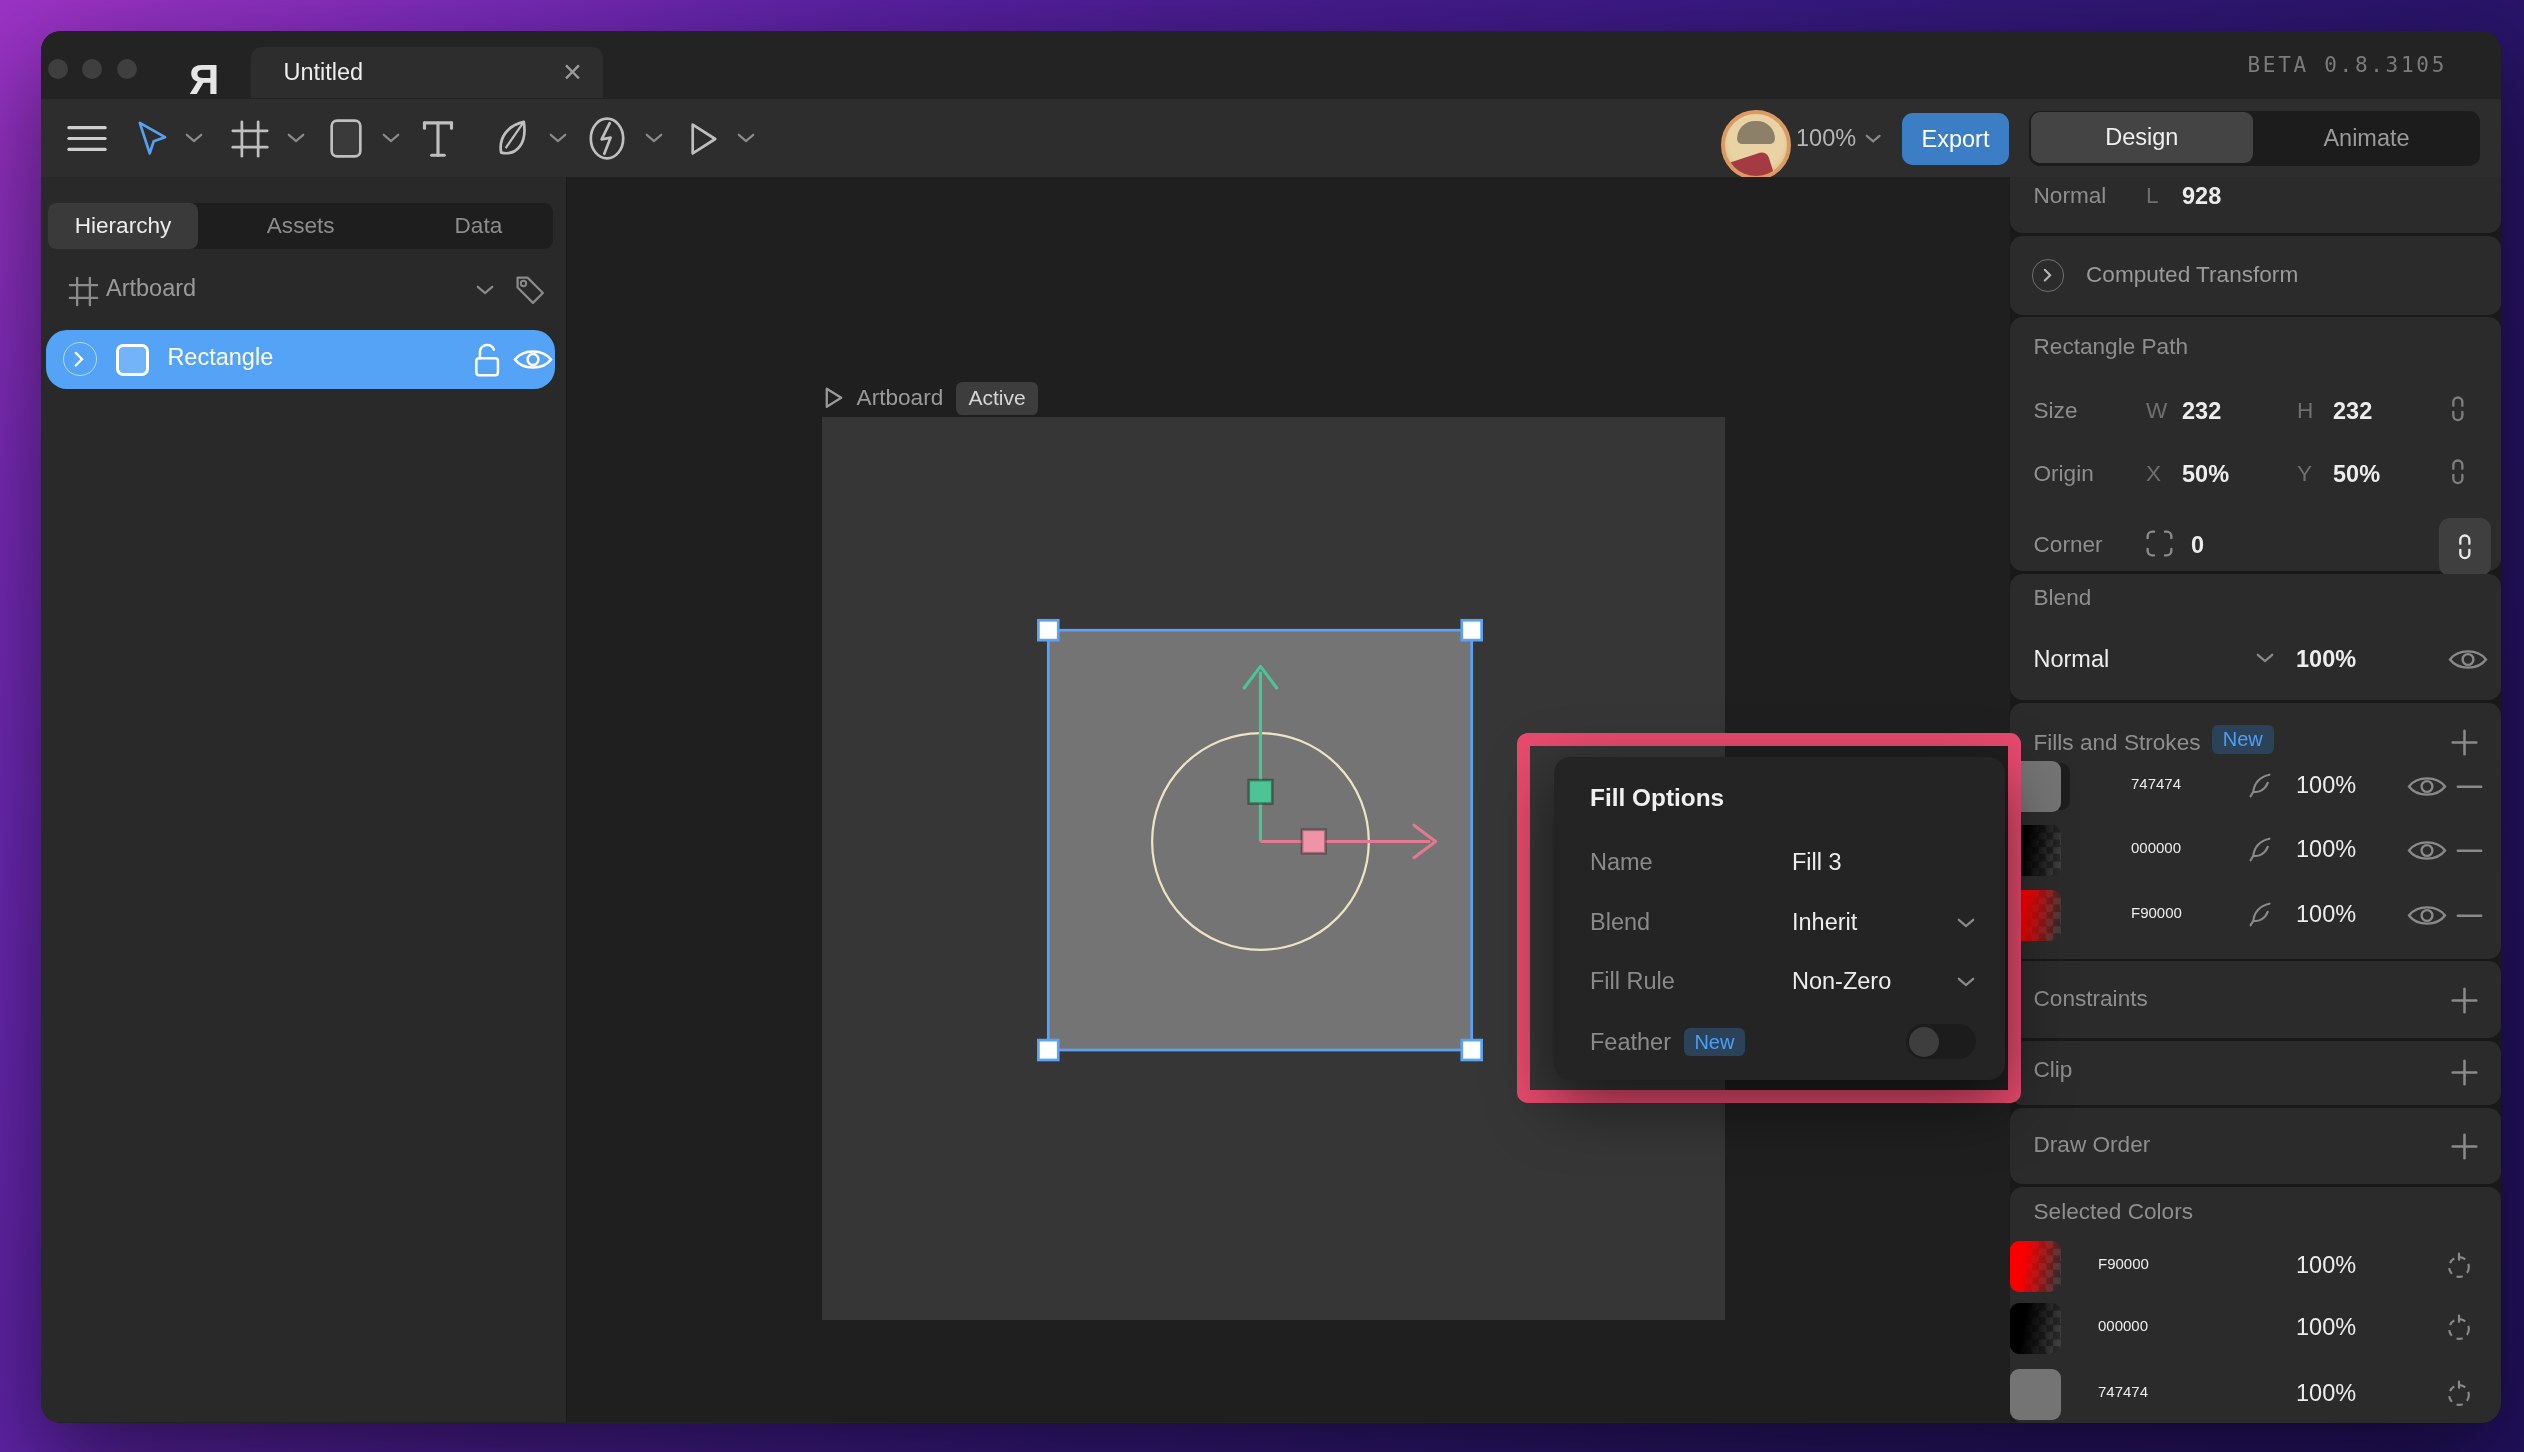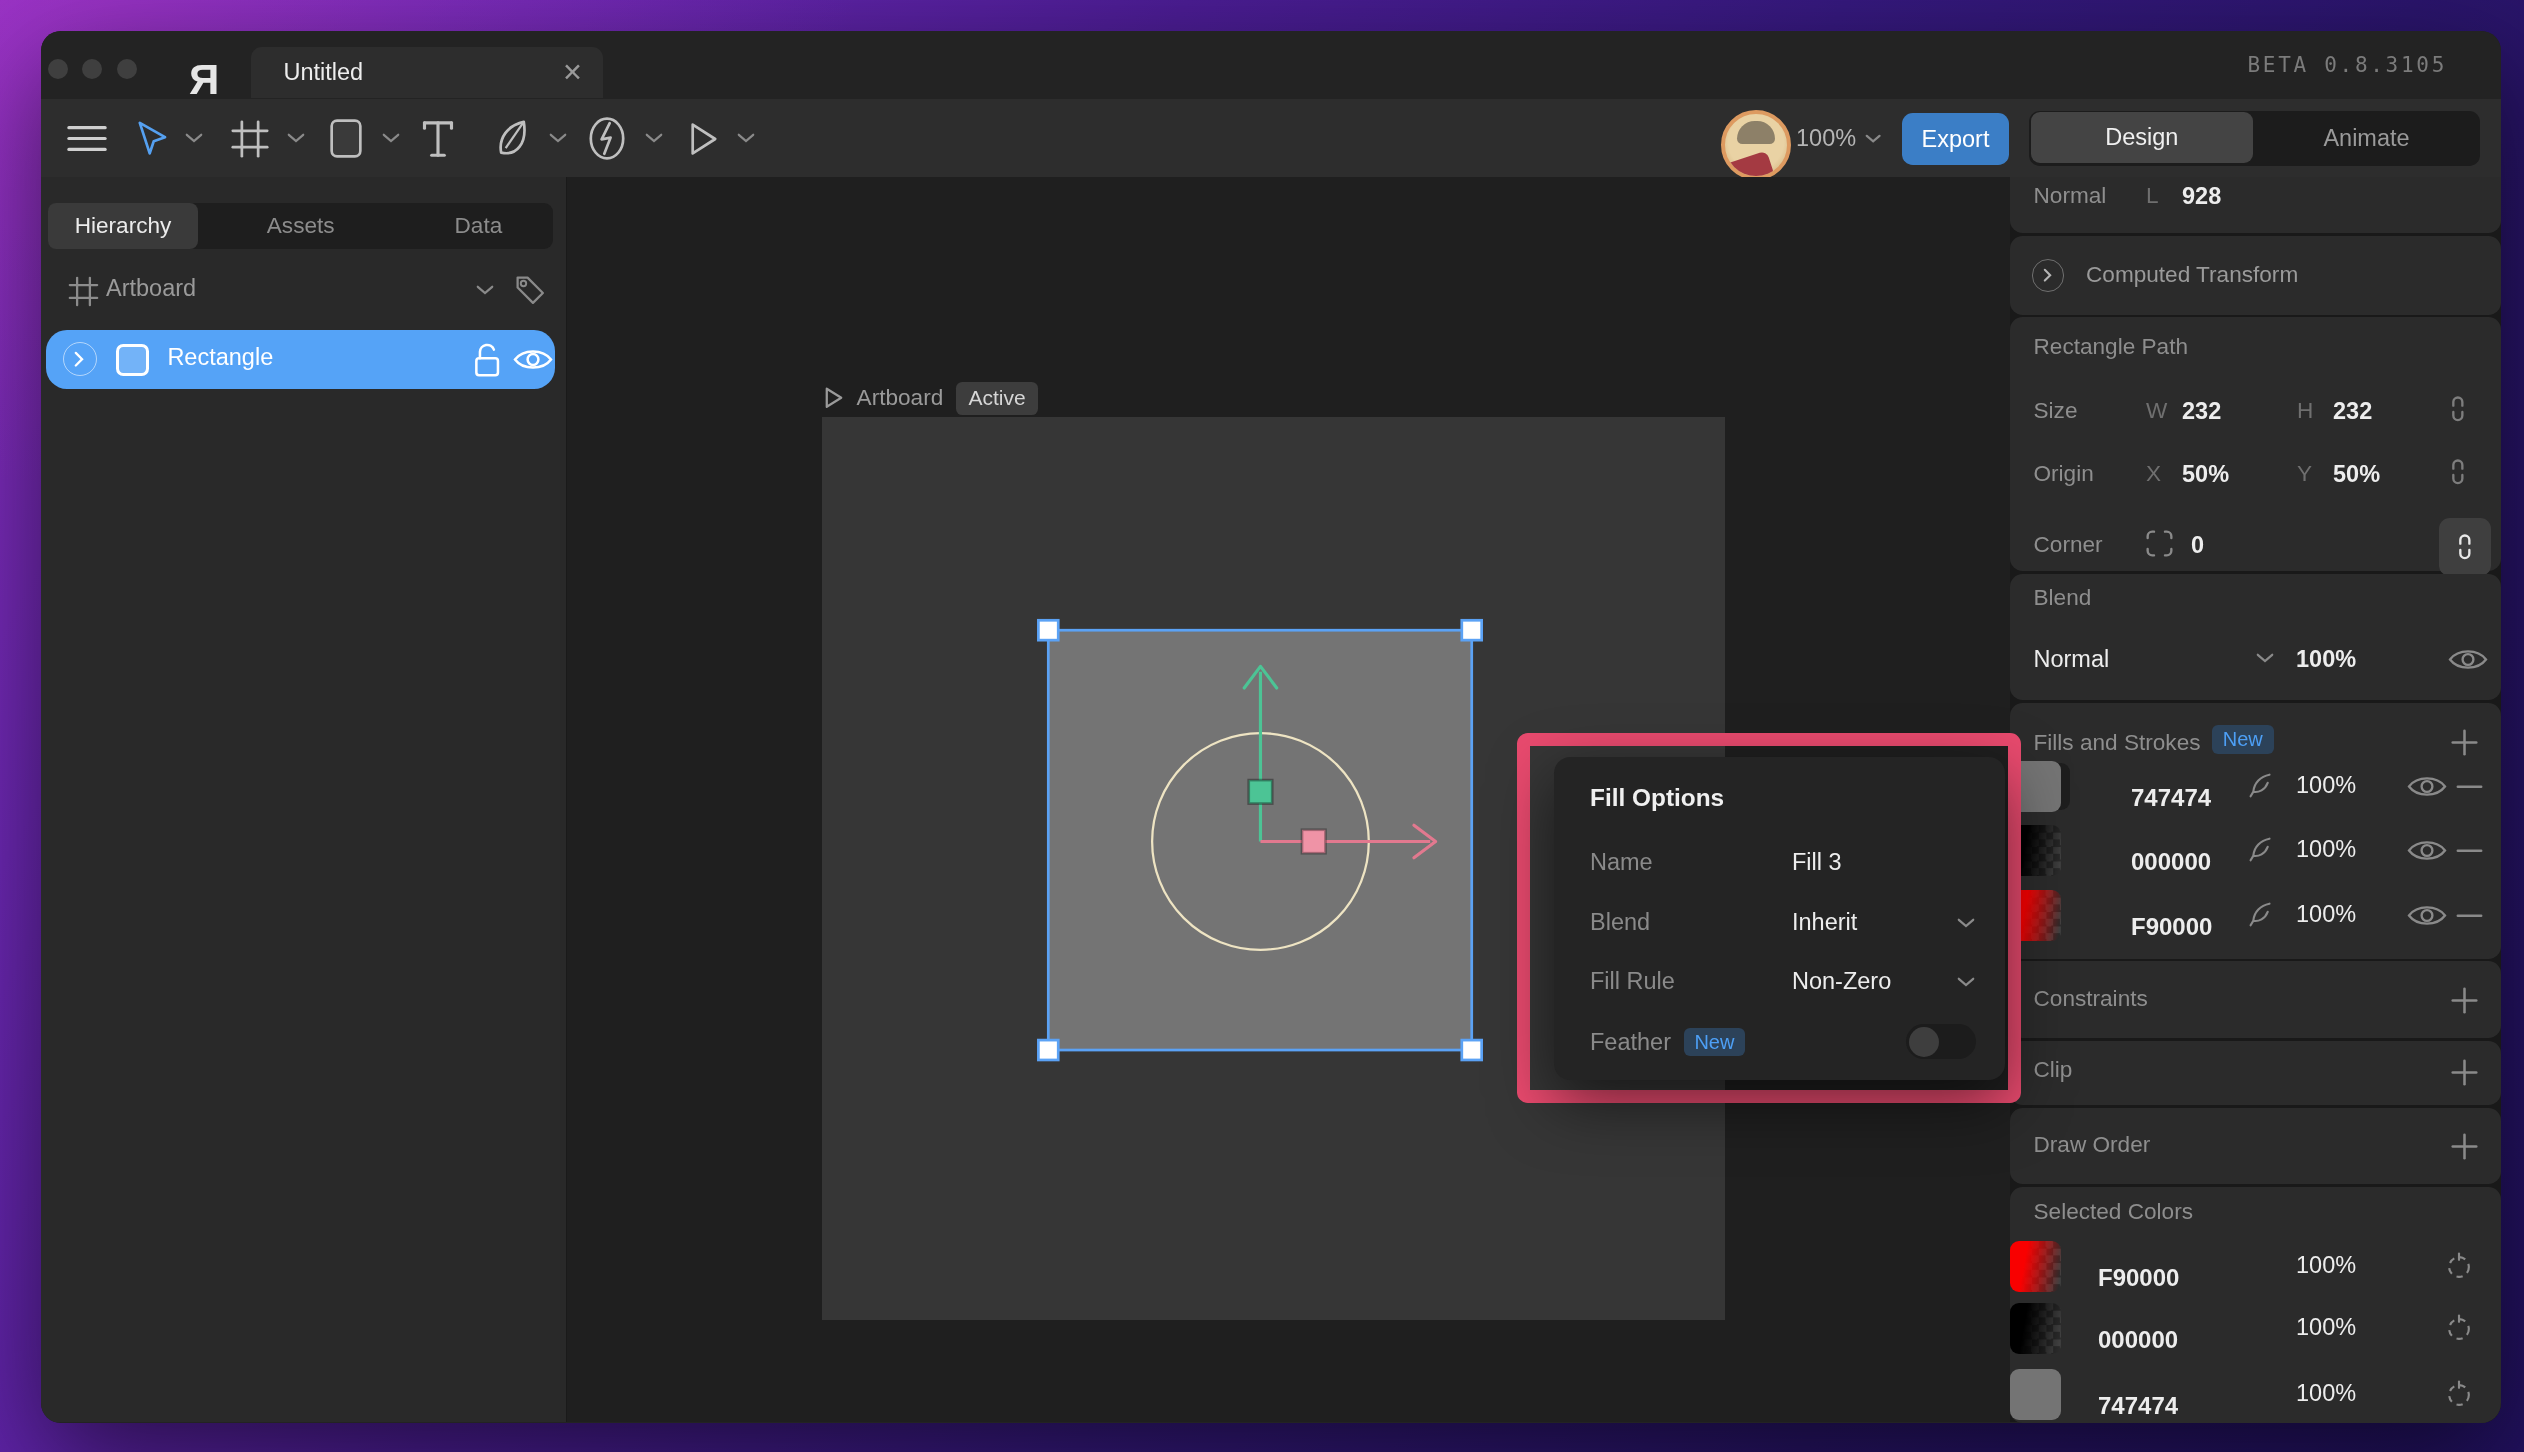--- a/index.html
+++ b/index.html
@@ -95,21 +95,21 @@
   .abs { position:absolute; }
   .plus-right { position:absolute; right:21.7px; }
   .link-btn { position:absolute; right:10px; top:201px; width:52px; height:58px; background:#3f3f3f;
     border-radius:10.8px; display:flex; align-items:center; justify-content:center; }
   .swatch { width:51px; height:51px; border-radius:9px; }
   .sw-sm { width:51px; height:51px; border-radius:9px; }
   .fill-row { position:absolute; left:0; width:100%; height:51px; }
   .slider-box { position:absolute; left:12.6px; top:1.8px; width:47px; height:47px; border-radius:9px;
     display:flex; align-items:center; justify-content:center; }
   .slider-box.hl { background:#1e1e1e; }
-  .hex { position:absolute; left:121px; top:23px; font-size:24px; color:#ededed; font-weight:700; }
+  .hex { position:absolute; left:121px; top:14px; font-size:15px; color:#ededed; font-weight:400; }
   .pct { position:absolute; left:286px; top:11.7px; font-size:23.5px; color:#ededed; font-weight:500; }
   svg { display:block; }
 </style>
 </head>
 <body>
 
 <div id="window">
 
   <div class="titlebar">
     <div class="tl-dot" style="left:7.2px"></div>

